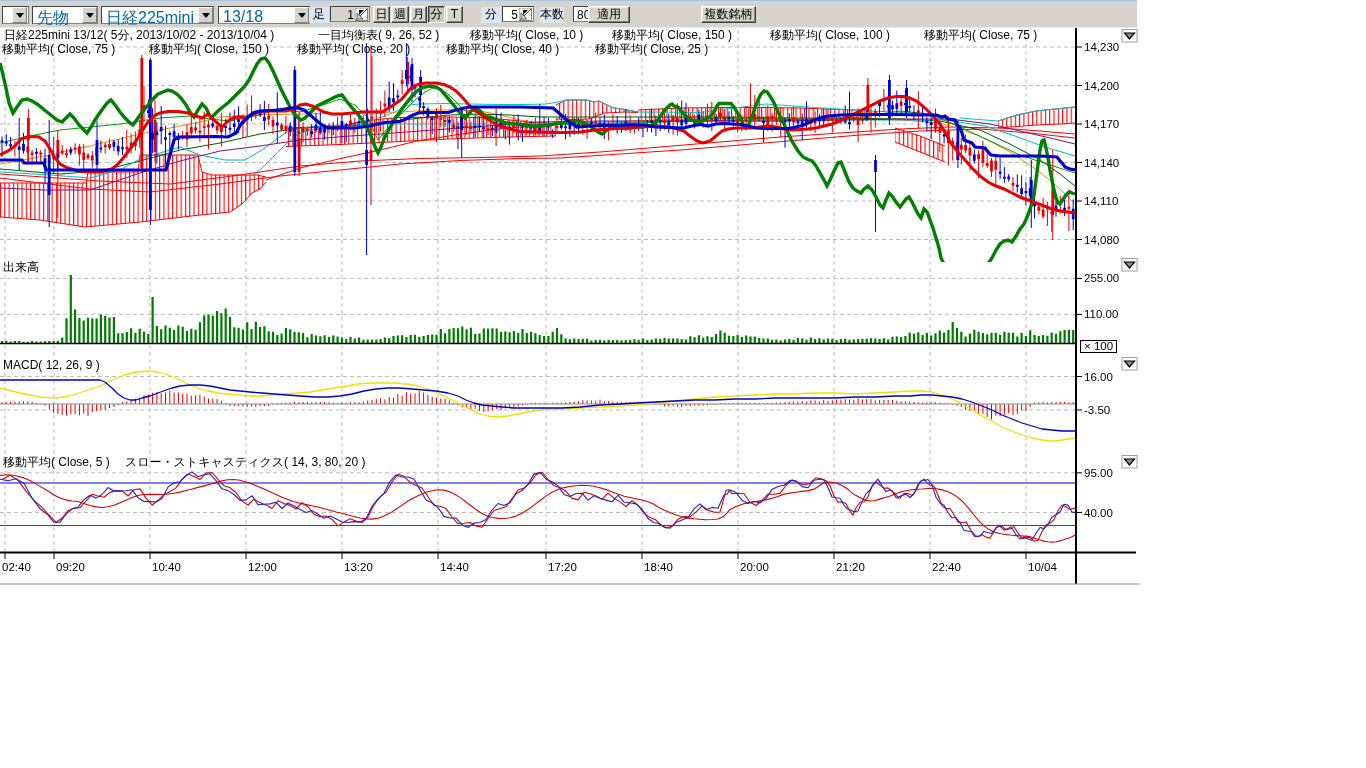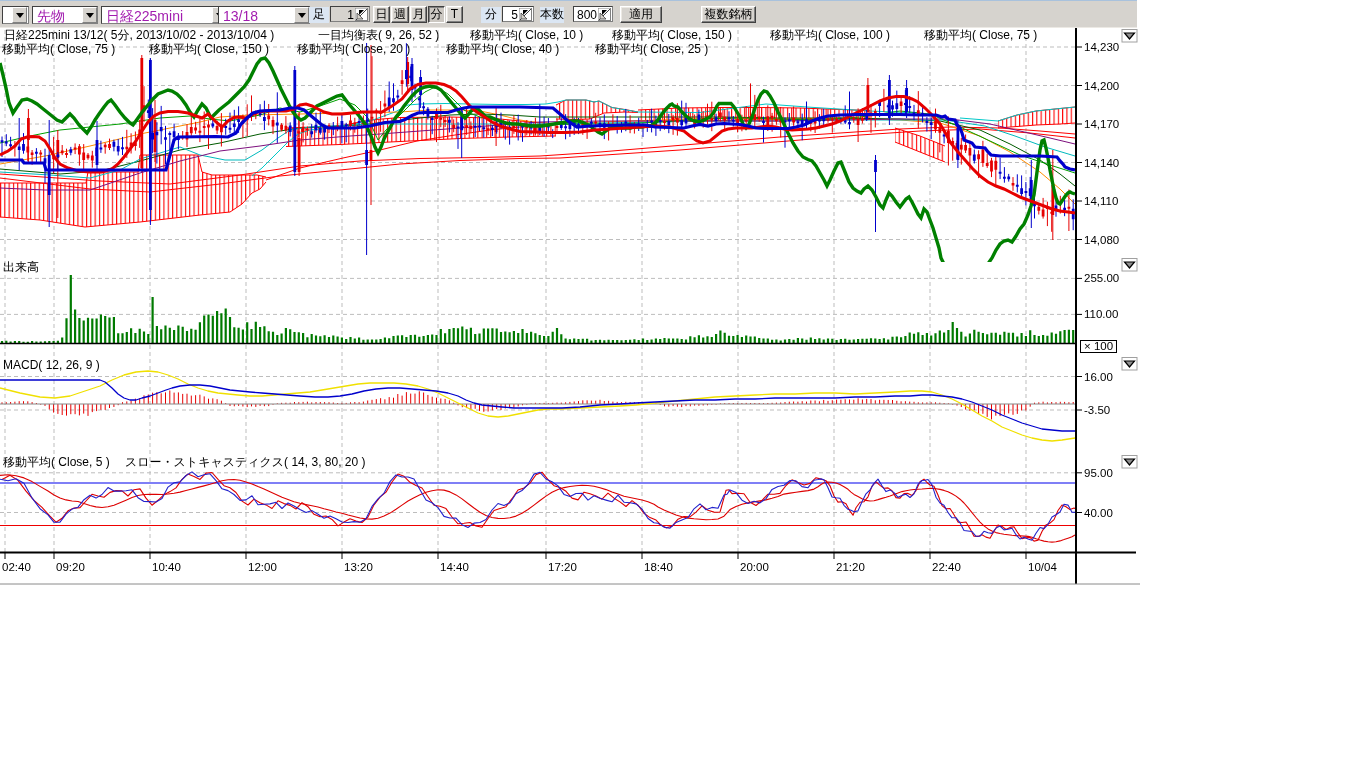--- a/index.html
+++ b/index.html
@@ -1,19 +1,19 @@
 <!DOCTYPE html>
 <html><head><meta charset="utf-8">
 <style>
 *{margin:0;padding:0;box-sizing:border-box}
 html,body{width:1366px;height:768px;background:#fff;font-family:"Liberation Sans",sans-serif;overflow:hidden}
 #tb{position:absolute;left:0;top:0;width:1137px;height:27px;background:#d6d3ce;border-top:1px solid #a9c2dd}
 #tb::after{content:"";position:absolute;left:0;top:26px;width:100%;height:1px;background:#ece9e4}
 .combo{position:absolute;top:5px;height:18px;background:#fff;border:1px solid #808080;border-top-color:#404040;border-left-color:#404040}
-.cbt{position:absolute;left:4px;top:1px;font-size:14px;color:#a21caf;white-space:pre}
+.cbt{position:absolute;left:4px;top:1px;font-size:16px;color:#0369a1;white-space:pre}
 .cbtn{position:absolute;right:0px;top:0px;width:15px;height:16px;background:#d6d3ce;border:1px solid #808080;border-top-color:#fff;border-left-color:#fff}
 .tri{position:absolute;left:3px;top:5px;width:0;height:0;border:4px solid transparent;border-top:5px solid #000}
 .tlab{position:absolute;top:6px;height:16px;font-size:12px;color:#000;background:#dbe6f3;text-align:center;line-height:15px}
 .field{position:absolute;top:5px;height:16px;background:#fff;border:1px solid #808080;border-top-color:#404040;border-left-color:#404040}
 .field.dis{background:#d6d3ce}
 .fv{position:absolute;right:15px;top:1px;font-size:12px}
 .btn{position:absolute;top:5px;height:17px;background:#d6d3ce;border:1px solid;border-color:#fff #404040 #404040 #fff;box-shadow:inset -1px -1px 0 #808080,inset 1px 1px 0 #ece9e4;font-size:12px;text-align:center;line-height:15px;color:#000}
 .btn.dn{border-color:#404040 #fff #fff #404040;box-shadow:inset 1px 1px 0 #808080;background:#ccc8c2}
 .lbl{font-size:11.5px;fill:#000;font-family:"Liberation Sans",sans-serif}
 .hdr{font-size:12px;fill:#000;font-family:"Liberation Sans",sans-serif}
@@ -183,21 +183,21 @@
       <div class="cbtn" style="right:1px">
         <div class="tri"></div>
       </div>
     </div>
  <div class="combo" style="left:32px;width:66px">
       <span class="cbt">先物</span>
       <div class="cbtn">
         <div class="tri"></div>
       </div>
     </div>
- <div class="combo" style="left:101px;width:127px">
+ <div class="combo" style="left:101px;width:113px">
       <span class="cbt">日経225mini</span>
       <div class="cbtn">
         <div class="tri"></div>
       </div>
     </div>
  <div class="combo" style="left:218px;width:92px">
       <span class="cbt">13/18</span>
       <div class="cbtn">
         <div class="tri"></div>
       </div>
@@ -230,14 +230,14 @@
  <span class="tlab" style="left:540px;width:24px">本数</span>
  <div class="field" style="left:573px;width:40px">
       <span class="fv">800</span>
       <svg width="13" height="13" style="position:absolute;right:1px;top:1px">
         <rect x="0" y="0" width="12.5" height="12.5" fill="#fff" stroke="#808080" stroke-width="1"></rect>
         <path d="M1 12 L12 1" stroke="#404040" stroke-width="1"></path>
         <path d="M2 5 L2 11 L8 11 Z" fill="#d4d0c8" stroke="#404040" stroke-width="0.8"></path>
         <path d="M4 2 L9 2 L4 7 Z" fill="#000"></path>
       </svg>
     </div>
- <div class="btn" style="left:620px;width:42px">適用</div>
+ <div class="btn" style="left:588px;width:42px">適用</div>
  <div class="btn" style="left:701px;width:55px">複数銘柄</div>
 </div>
 </body></html>

